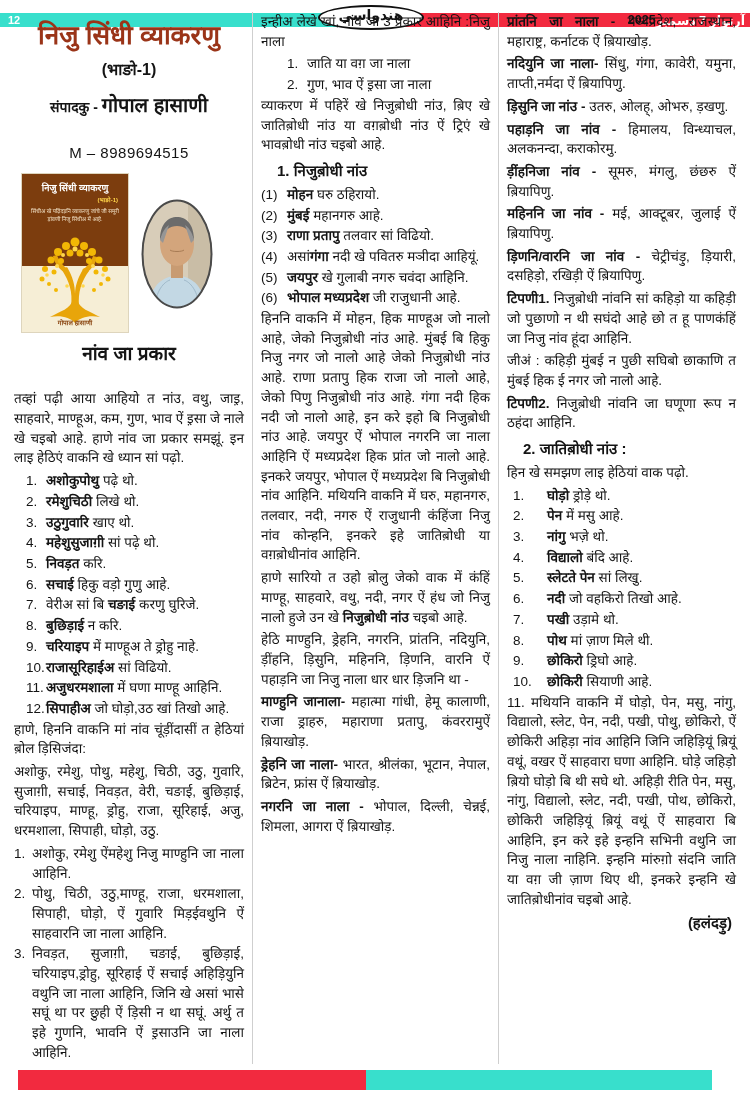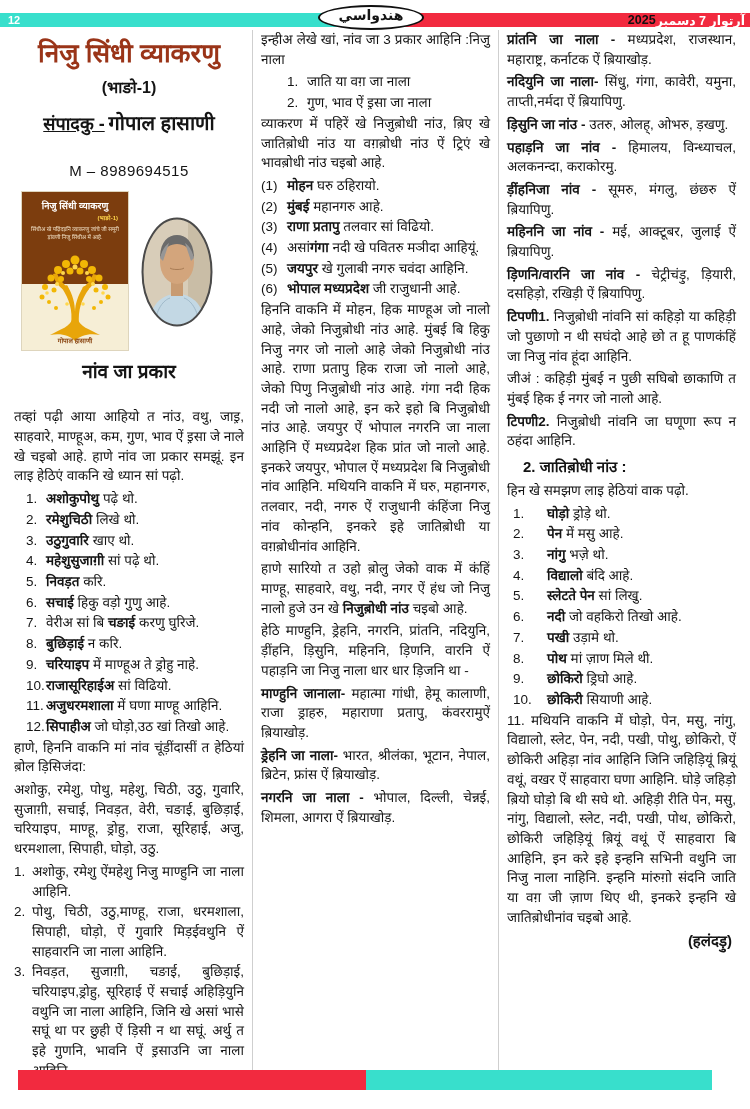--- a/index.html
+++ b/index.html
@@ -10,28 +10,28 @@
   
   .bar-teal{position:absolute;left:0;top:13px;width:392px;height:14px;background:#38dfcc;}
   .bar-red{position:absolute;left:392px;top:13px;width:358px;height:14px;background:#f22a3f;}
   .pageno{position:absolute;left:8px;top:13px;height:30px;line-height:14px;color:#fff;font-size:11px;font-weight:bold;}
   .oval{position:absolute;left:318px;top:5px;width:106px;height:25px;background:#fff;border:2px solid #101010;border-radius:50%;display:flex;align-items:flex-start;justify-content:center;font-weight:bold;font-size:14px;direction:rtl;}
   .dateline{position:absolute;right:5px;top:12px;height:16px;display:flex;align-items:center;font-weight:bold;font-size:12.5px;}
   .dateline .yr{color:#111;}
   .dateline .dt{color:#fff;direction:rtl;}
 
   
-  .cols{position:absolute;top:30px;left:6px;width:738px;display:grid;grid-template-columns:246px 246px 246px;}
+  .cols{position:absolute;top:12px;left:6px;width:738px;display:grid;grid-template-columns:246px 246px 246px;}
   .col{padding:0 8px;font-size:13.5px;line-height:1.46;text-align:justify;}
   .col + .col{border-left:1px solid #cfcfcf;}
 
   .art-title{font-size:26px;line-height:1.2;font-weight:bold;color:#9a3418;text-align:center;margin-top:8px;white-space:nowrap;}
   .art-part{font-size:16px;font-weight:bold;text-align:center;margin-top:7px;}
   .editor{text-align:center;margin-top:9px;white-space:nowrap;}
-  .editor .lbl{font-size:18px;font-weight:bold;text-decoration:underline;}
+  .editor .lbl{font-size:14px;font-weight:bold;}
   .editor .nm{font-size:20px;font-weight:bold;}
   .mobile{text-align:center;font-size:15px;margin-top:22px;letter-spacing:.5px;}
 
   .media{display:flex;align-items:flex-start;gap:12px;margin:10px 0 8px 8px;}
   .cover{position:relative;width:106px;height:158px;background:#f6eed6;box-shadow:0 0 0 1px #ded5bd;flex:0 0 auto;}
   .cover-top{position:absolute;left:0;right:0;top:0;height:92px;background:#7c3d0e;}
   .cover-title{position:absolute;top:7px;left:0;right:0;text-align:center;color:#fff;font-weight:bold;font-size:9.5px;white-space:nowrap;overflow:hidden;}
   .cover-part{position:absolute;top:22px;right:10px;color:#ffd54a;font-size:6px;font-weight:bold;}
   .cover-tag{position:absolute;top:33px;left:4px;right:4px;text-align:center;color:#f3e3c8;font-size:5.5px;line-height:1.6;}
   .cover-author{position:absolute;bottom:4px;left:0;right:0;text-align:center;color:#8a4612;font-size:6.5px;font-weight:bold;}
@@ -261,20 +261,21 @@
             <span>जाति या वग़ जा नाला</span>
           </div>
 
           <div class="li">
             <span class="num">2.</span>
             <span>गुण, भाव ऐं इ़सा जा नाला</span>
           </div>
         </div>
 
       <p class="p">व्याकरण में पहिरें खे निजुब़ोधी नांउ, ब़िए खे जातिब़ोधी नांउ या वग़ब़ोधी नांउ ऐं ट्रिएं खे भावब़ोधी नांउ चइबो आहे.</p>
+      <h3 class="sub-head">1. निजुब़ोधी नांउ</h3>
 
       <div class="plist">
 
           <div class="li">
             <span class="num">(1)</span>
             <span><span></span><b>मोहन</b> <span>घरु ठहिरायो.</span></span>
           </div>
 
           <div class="li">
             <span class="num">(2)</span>

